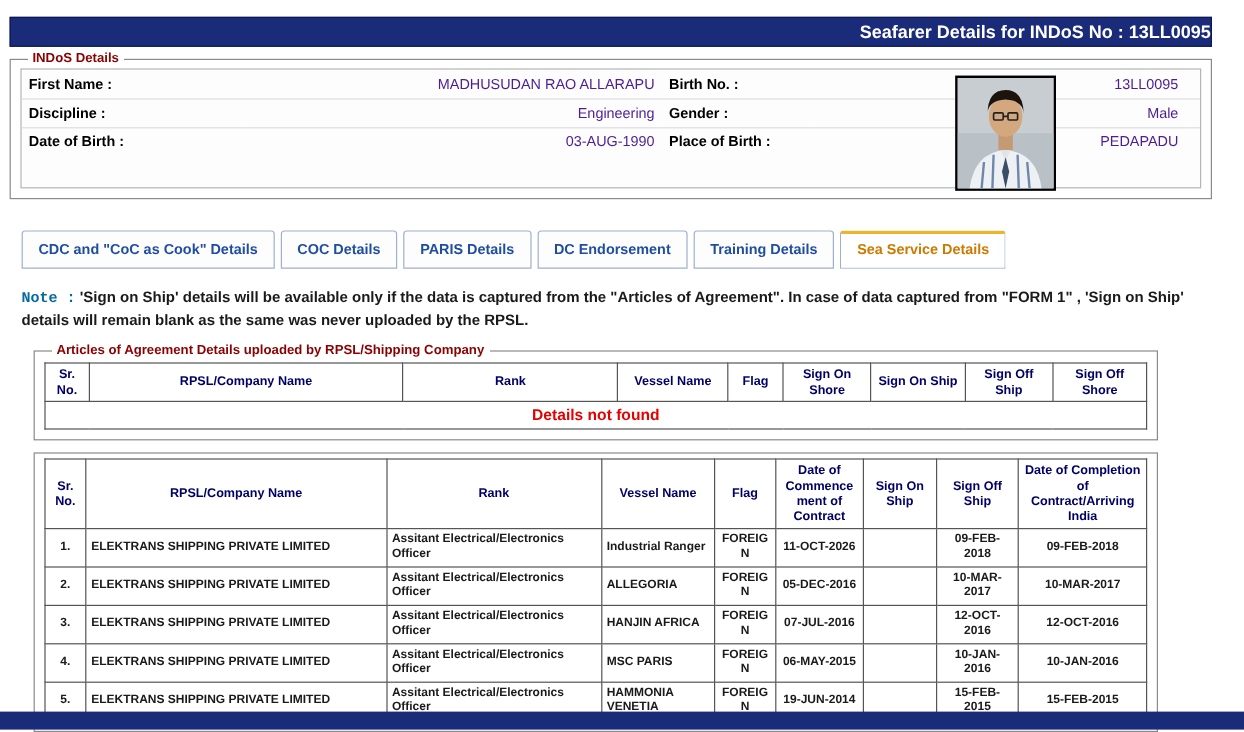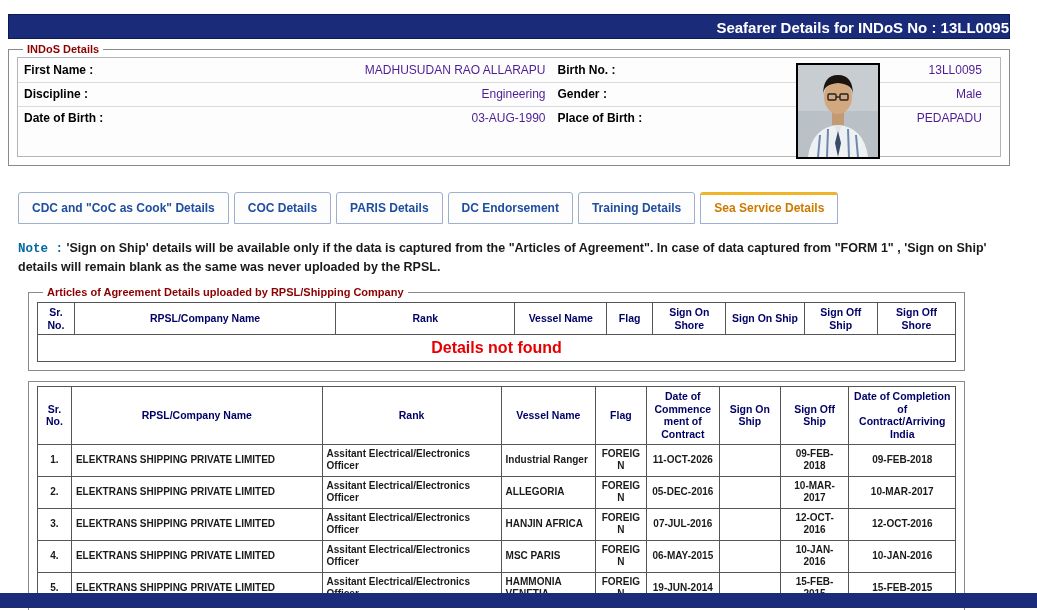--- a/index.html
+++ b/index.html
@@ -58,21 +58,21 @@
   table.data th,table.data td{border:1px solid #555555;padding:3px 4px;word-wrap:break-word;}
   table.data th{
     font-size:10.5px;font-weight:bold;color:#000066;
     text-align:center;vertical-align:middle;line-height:1.2;background:#ffffff;
   }
   table.data td{
     font-size:10px;font-weight:bold;color:#1a1a1a;
     text-align:center;vertical-align:middle;height:25px;line-height:1.25;
   }
   table.data td.left{text-align:left;}
-  table.data td.empty{color:#e60000;font-size:16px;text-align:center;height:18px;}
+  table.data td.empty{color:#e60000;font-size:13px;text-align:center;height:18px;}
   
   .footerbar{position:absolute;left:0;right:0;bottom:2px;height:15px;background:#1a2b7a;}
 </style>
 </head>
 <body>
 
 <div class="titlebar">Seafarer Details for INDoS No : 13LL0095</div>
 
 <fieldset class="indos-fs">
   <legend>INDoS Details</legend>

